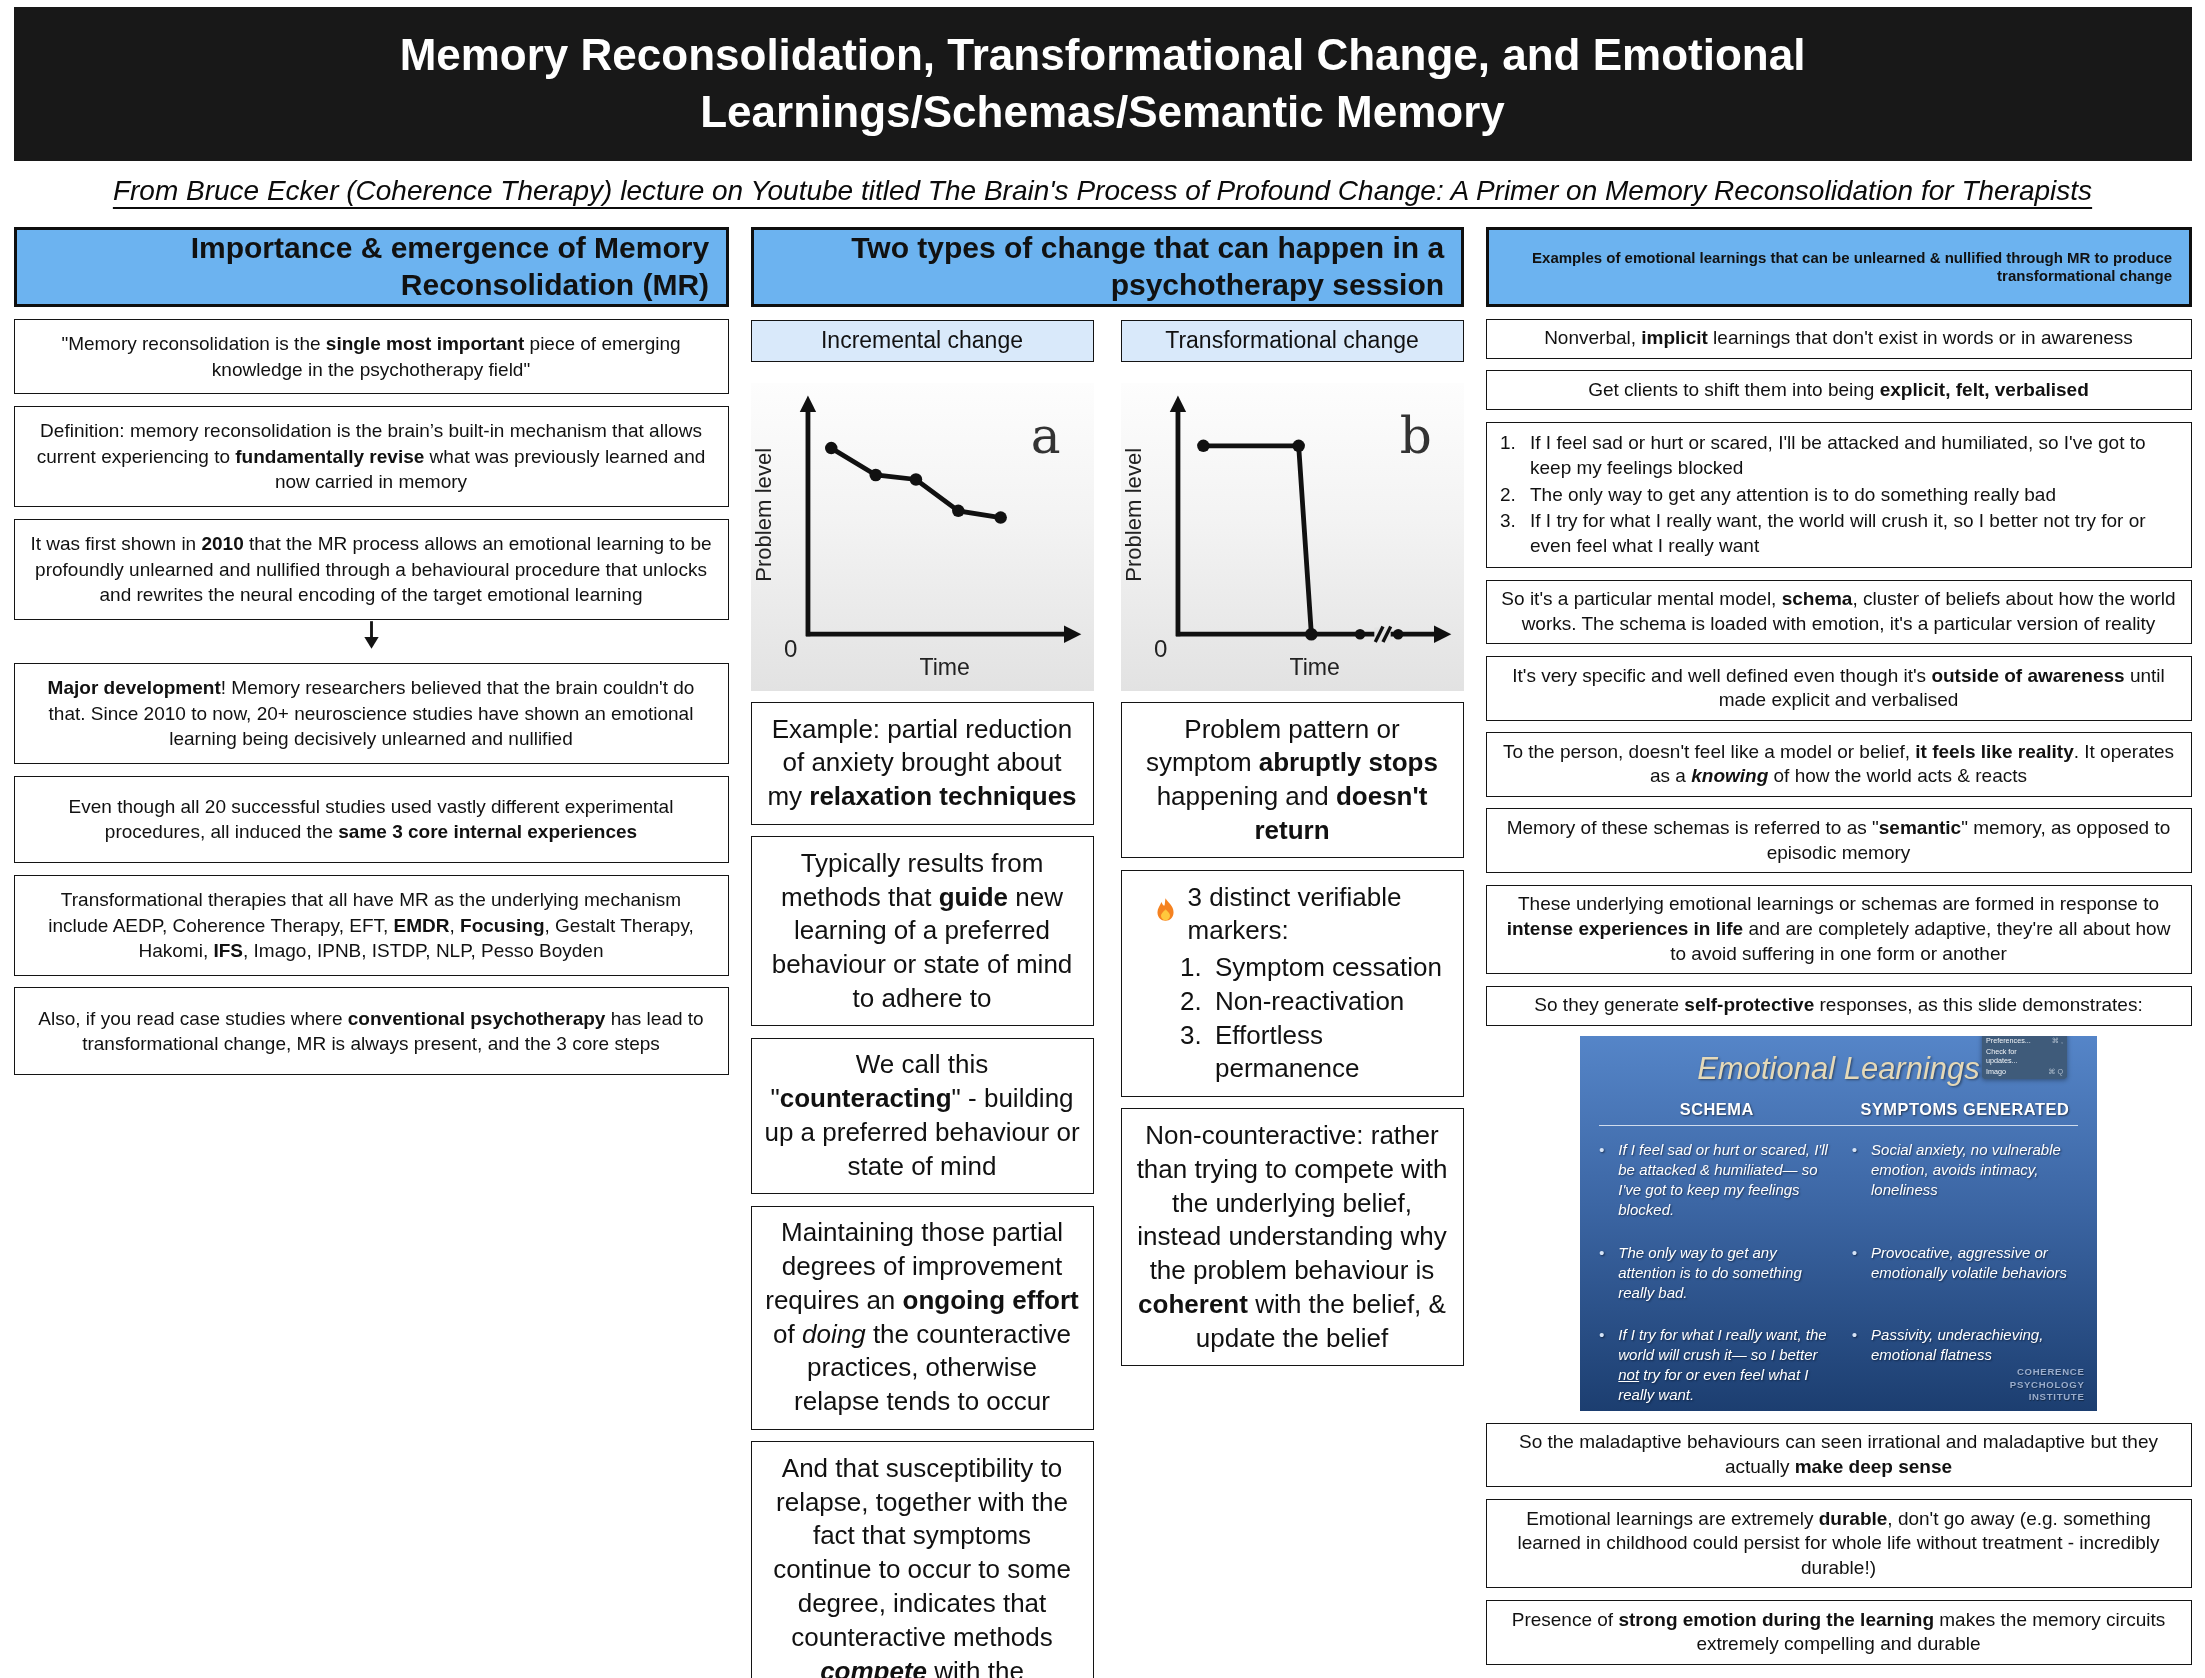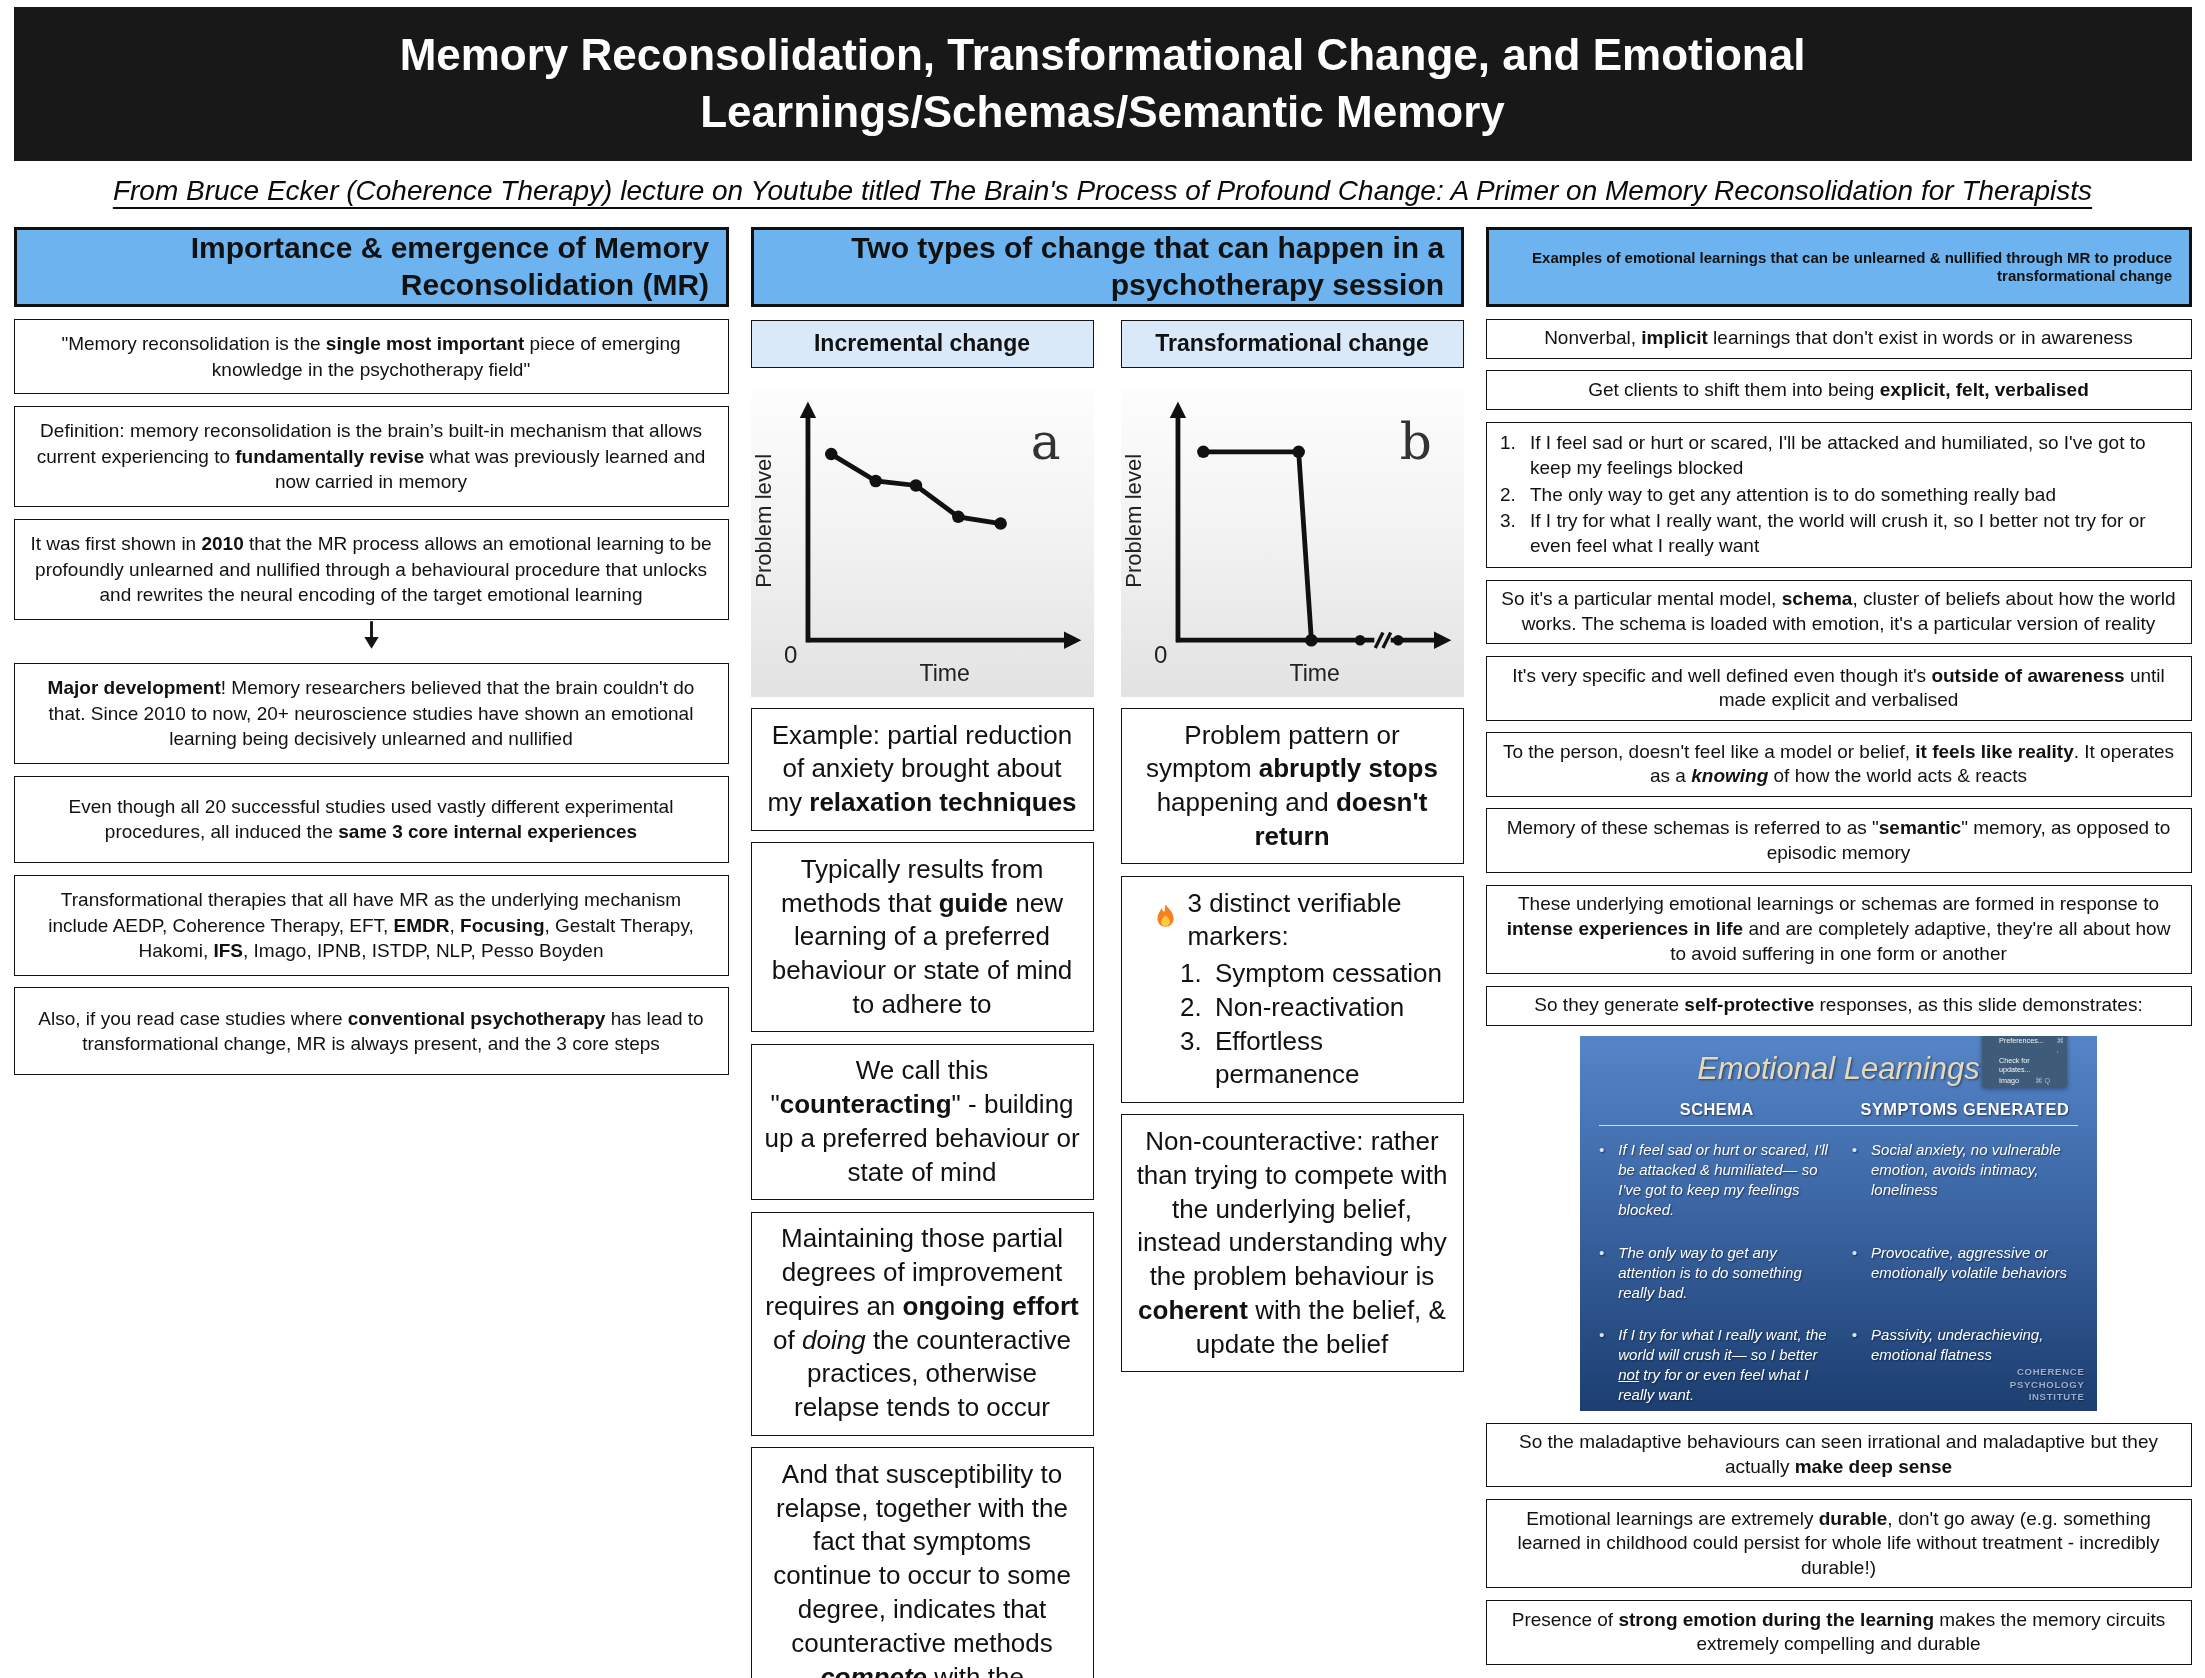--- a/index.html
+++ b/index.html
@@ -25,22 +25,22 @@
 
   .box{margin-top:11.5px;border:1.9px solid #141414;background:#fff;text-align:center;color:#111;}
   .col1 .box{padding:11.5px 14.4px;font-size:19px;line-height:1.34;}
   .col3 .box{padding:6.7px 13.5px;font-size:19px;line-height:1.3;}
   .box.pad-extra{padding-top:17.3px;padding-bottom:17.3px;}
 
   .flow-arrow{height:31px;display:flex;align-items:center;justify-content:center;}
 
   .subcols{display:flex;gap:27px;margin-top:0;}
   .subcol{flex:1;display:flex;flex-direction:column;}
-  .subheader{margin-top:12.5px;height:48px;background:#D9E9FA;border:1.9px solid #141414;box-sizing:border-box;
-    display:flex;align-items:center;justify-content:center;font-weight:bold;font-size:23px;}
+  .subheader{margin-top:12.5px;height:42px;background:#D9E9FA;border:1.9px solid #141414;box-sizing:border-box;
+    display:flex;align-items:center;justify-content:center;font-weight:normal;font-size:23px;}
   .chart-fig{margin-top:21px;height:308px;background:linear-gradient(180deg,#fdfdfd 0%,#f3f3f3 45%,#e2e2e2 100%);}
   .chart-fig svg{width:100%;height:100%;display:block;}
   .subcol .box{font-size:26px;line-height:1.3;padding:9.6px 12.5px;}
   .subcol .box:first-of-type{margin-top:29px;}
 
   .markers-box{text-align:left;}
   .markers-intro{display:flex;align-items:center;gap:9.6px;padding-left:19px;}
   .markers-intro svg{width:25px;height:25px;flex:0 0 25px;}
   .m-list{margin-top:2.9px;padding-left:46px;}
   .m-item{display:flex;}
@@ -60,21 +60,21 @@
   .s-divider{margin-top:5.8px;border-bottom:1.4px solid rgba(255,255,255,.75);}
   .s-grid{display:grid;grid-template-columns:1.02fr 0.98fr;column-gap:17.3px;row-gap:22px;margin-top:14.4px;}
   .s-bullet{display:flex;gap:8.7px;color:#fff;font-style:italic;font-size:15px;line-height:1.34;
     text-shadow:1px 1px 1.9px rgba(5,15,35,.6);}
   .s-bullet .dot{flex:0 0 10.6px;color:#d6e4f7;}
   .s-logo{position:absolute;right:12.5px;bottom:7.7px;text-align:right;font-weight:bold;font-size:9.6px;
     letter-spacing:0.7px;color:#9AAECE;line-height:1.3;text-shadow:0.5px 0.5px 1px rgba(0,0,0,.4);}
   .s-logo span{display:block;}
   .menu{position:absolute;top:-3.8px;right:30px;width:85px;background:rgba(63,90,120,.97);
     border-radius:2.4px;box-shadow:0 1px 4.8px rgba(0,0,0,.4);padding:2.4px 0;font-style:normal;}
-  .menu-row{display:flex;justify-content:space-between;gap:13px;padding:1px 17px;color:#f2f5f8;
+  .menu-row{display:flex;justify-content:space-between;gap:13px;padding:1px 4px;color:#f2f5f8;
     font-size:7.2px;line-height:1.25;}
   .menu-row .sc{color:#aebdcd;}
 </style>
 </head>
 <body>
 
 <div class="title-bar">
   <div>Memory Reconsolidation, Transformational Change, and Emotional</div>
   <div>Learnings/Schemas/Semantic Memory</div>
 </div>

